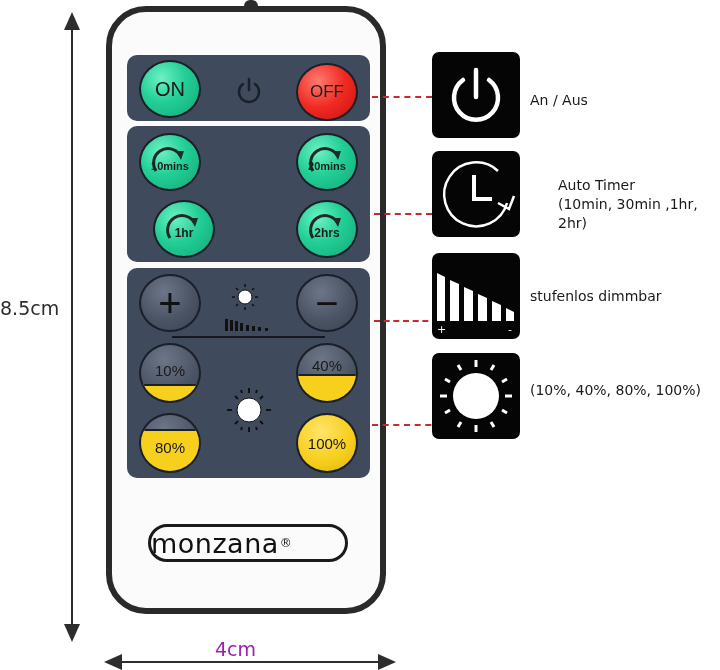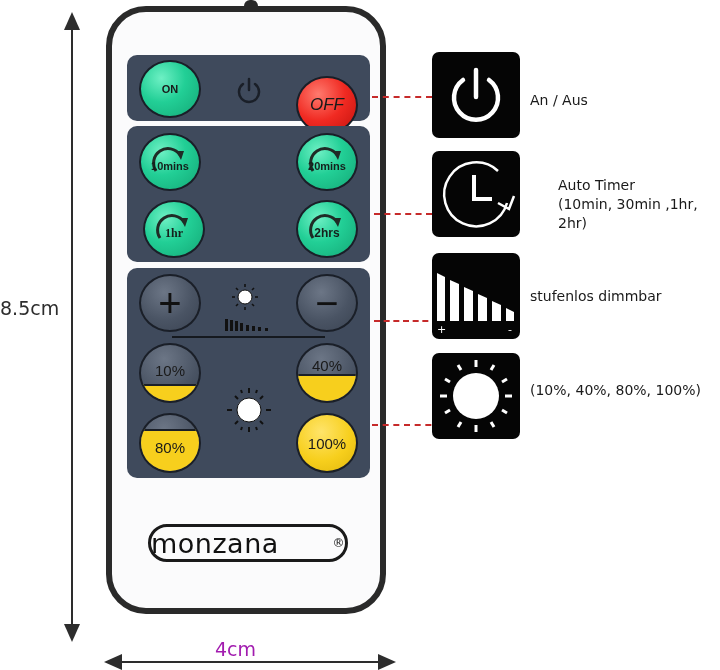--- a/index.html
+++ b/index.html
@@ -23,21 +23,21 @@
   .btn { position:absolute; border-radius:50%; box-sizing:border-box; border:2px solid #1a1f28; display:flex; align-items:center; justify-content:center; font-family:"Liberation Sans", sans-serif; }
   .btn-green { background:radial-gradient(circle at 35% 30%, #6ef0c4 0%, #22cf96 45%, #14a876 100%); color:#1a1a1a; }
   .btn-red { background:radial-gradient(circle at 35% 30%, #ff7a6e 0%, #f02a22 50%, #c4120d 100%); color:#1a1a1a; }
   .btn-dark { background:radial-gradient(circle at 40% 30%, #6c7686 0%, #4a5464 55%, #3a4352 100%); color:#111; }
   .btn-level { overflow:hidden; background:radial-gradient(circle at 40% 25%, #6c7686 0%, #4a5464 60%, #3a4352 100%); }
   .fill { position:absolute; left:0; right:0; bottom:0; background:#f7cf1d; border-top:2px solid #1a1f28; }
   .lvl-label { position:relative; z-index:2; font-size:15px; color:#1a1a1a; }
   .timer-label { font-size:11px; font-weight:bold; color:#15201c; margin-top:8px; position:relative; z-index:2; }
   .timer-arc { position:absolute; left:7px; top:6px; width:40px; height:40px; }
 
-  .brand { position:absolute; left:148px; top:524px; width:200px; height:38px; border:3px solid #1a1a1a; border-radius:20px; box-sizing:border-box; display:flex; align-items:center; justify-content:space-between; font-family:"DejaVu Sans", sans-serif; font-size:27px; letter-spacing:0.5px; color:#111; }
+  .brand { position:absolute; left:148px; top:524px; width:200px; height:38px; border:3px solid #1a1a1a; border-radius:20px; box-sizing:border-box; display:flex; align-items:center; justify-content:flex-start; font-family:"DejaVu Sans", sans-serif; font-size:27px; letter-spacing:0.5px; color:#111; }
   .brand sup { font-size:12px; margin-left:1px; }
 
   
   .dash { position:absolute; height:0; border-top:2px dashed #c62a2a; }
 
   
   .icon-box { position:absolute; left:432px; width:88px; height:86px; background:#050505; border-radius:7px; }
   .legend-text { position:absolute; left:530px; font-family:"DejaVu Sans", sans-serif; font-size:14px; color:#1a1a1a; line-height:19px; }
 </style>
 </head>
@@ -51,48 +51,48 @@
 <div class="arrow-left"></div>
 <div class="hline"></div>
 <div class="arrow-right"></div>
 <div class="dim-w">4cm</div>
 
 <div class="nub"></div>
 <div class="remote"></div>
 
 <div class="panel" style="left:127px; top:55px; width:243px; height:66px;"></div>
 <div class="btn btn-green" style="left:139px; top:60px; width:62px; height:58px;">
-  <span style="font-size:11px;font-weight:bold;">ON</span>
+  <span style="font-size:20px;">ON</span>
 </div>
 <div class="abs" style="left:234px; top:75px; width:30px; height:30px;">
   <svg width="30" height="30" viewBox="0 0 30 30">
       <path d="M9 9 A10 10 0 1 0 21 9" fill="none" stroke="#1a1f28" stroke-width="2.5" stroke-linecap="round"></path>
       <line x1="15" y1="4" x2="15" y2="15" stroke="#1a1f28" stroke-width="2.5" stroke-linecap="round"></line>
     </svg>
 </div>
-<div class="btn btn-red" style="left:296px; top:76px; width:62px; height:58px;font-style:italic;">
+<div class="btn btn-red" style="left:296px; top:63px; width:62px; height:58px;">
   <span style="font-size:17px;">OFF</span>
 </div>
 
 <div class="panel" style="left:127px; top:126px; width:243px; height:136px;"></div>
 <div class="btn btn-green" style="left:139px; top:133px; width:62px; height:58px;">
   <svg class="timer-arc" viewBox="0 0 40 40">
       <path d="M8 30 A14 14 0 1 1 32 14" fill="none" stroke="#1f2b26" stroke-width="3"></path>
       <polygon points="28,10 36,10 33,19" fill="#1f2b26"></polygon>
     </svg>
   <span class="timer-label">10mins</span>
 </div>
 <div class="btn btn-green" style="left:296px; top:133px; width:62px; height:58px;">
   <svg class="timer-arc" viewBox="0 0 40 40">
       <path d="M8 30 A14 14 0 1 1 32 14" fill="none" stroke="#1f2b26" stroke-width="3"></path>
       <polygon points="28,10 36,10 33,19" fill="#1f2b26"></polygon>
     </svg>
   <span class="timer-label">20mins</span>
 </div>
-<div class="btn btn-green" style="left:143px; top:200px; width:62px; height:58px;font-family:Liberation Serif, serif;">
+<div class="btn btn-green" style="left:153px; top:200px; width:62px; height:58px;">
   <svg class="timer-arc" viewBox="0 0 40 40">
       <path d="M8 30 A14 14 0 1 1 32 14" fill="none" stroke="#1f2b26" stroke-width="3"></path>
       <polygon points="28,10 36,10 33,19" fill="#1f2b26"></polygon>
     </svg>
   <span class="timer-label" style="font-size:12px;">1hr</span>
 </div>
 <div class="btn btn-green" style="left:296px; top:200px; width:62px; height:58px;">
   <svg class="timer-arc" viewBox="0 0 40 40">
       <path d="M8 30 A14 14 0 1 1 32 14" fill="none" stroke="#1f2b26" stroke-width="3"></path>
       <polygon points="28,10 36,10 33,19" fill="#1f2b26"></polygon>

